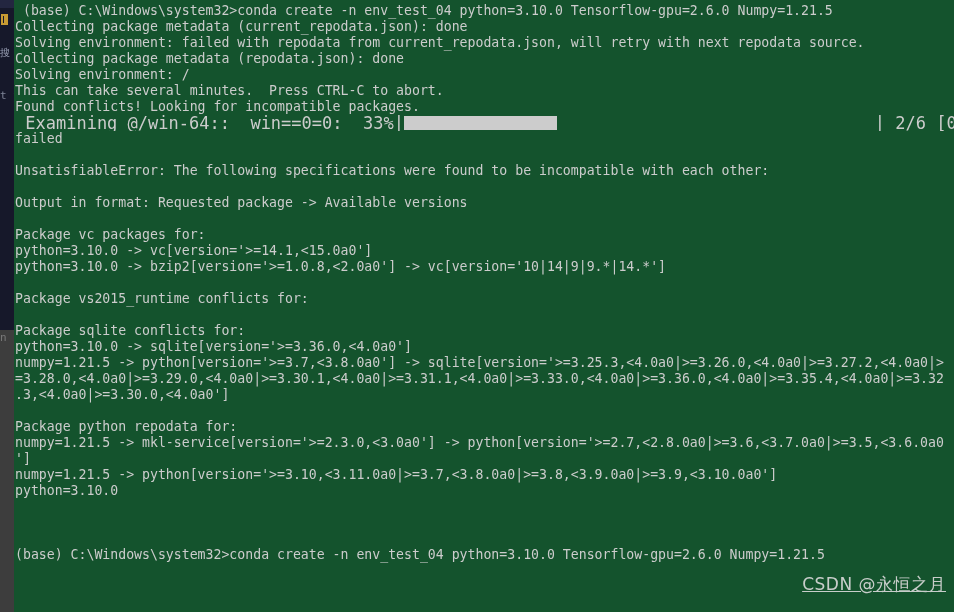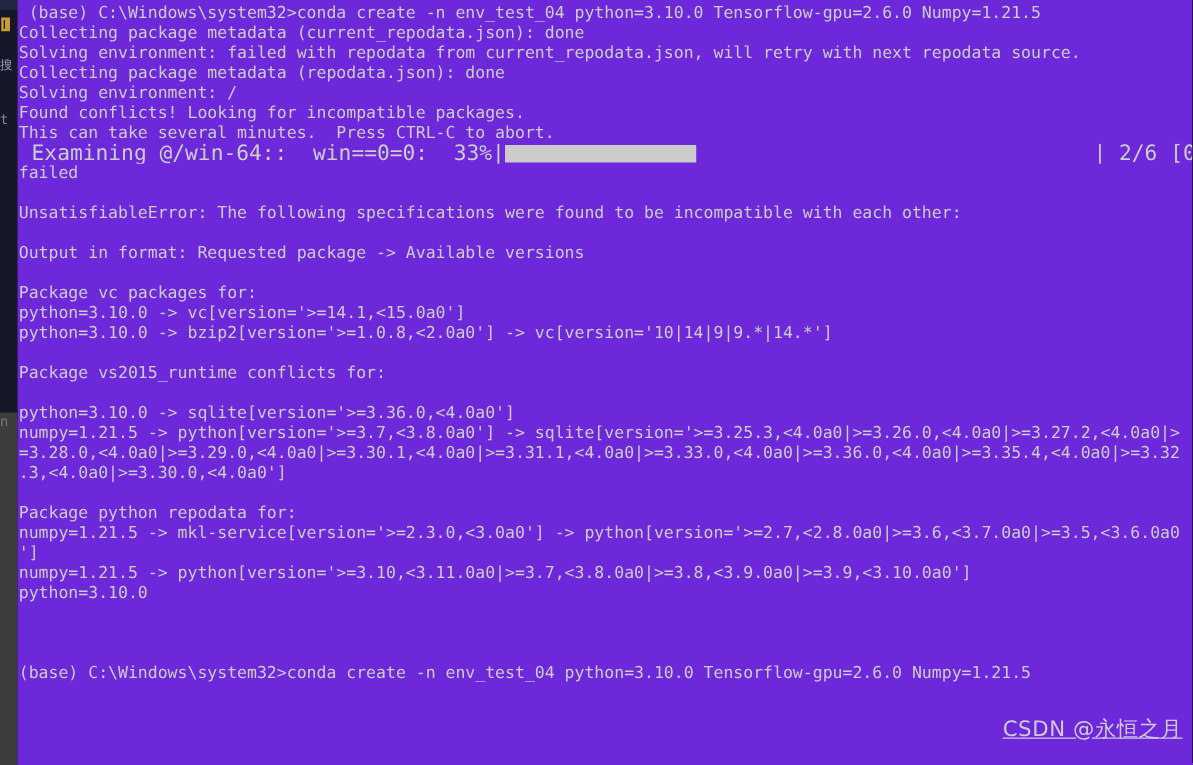--- a/index.html
+++ b/index.html
@@ -90,21 +90,21 @@
     overflow: hidden;
   }
 
   
   .terminal {
     position: absolute;
     left: 14px;
     top: 0;
     width: 940px;
     height: 612px;
-    background: #6d28d9;
+    background: #14532d;
     color: #cccccc;
     z-index: 2;
     overflow: hidden;
   }
   .term-body {
     position: absolute;
     left: 0;
     top: 0;
     padding: 3px 0 0 1px;
     width: 940px;
@@ -214,35 +214,36 @@
 </div>
   </div>
 
   <div class="terminal">
     <div class="term-body" id="term-body">
         <div class="line"> (base) C:\Windows\system32&gt;conda create -n env_test_04 python=3.10.0 Tensorflow-gpu=2.6.0 Numpy=1.21.5</div>
         <div class="line">Collecting package metadata (current_repodata.json): done</div>
         <div class="line">Solving environment: failed with repodata from current_repodata.json, will retry with next repodata source.</div>
         <div class="line">Collecting package metadata (repodata.json): done</div>
         <div class="line">Solving environment: /</div>
+        <div class="line">This can take several minutes.  Press CTRL-C to abort.</div>
         <div class="line">Found conflicts! Looking for incompatible packages.</div>
-        <div class="line">This can take several minutes.  Press CTRL-C to abort.</div>
         <div class="pline"><span> Examining @/win-64::__win==0=0:  33%|</span><span class="pbar-fill">               </span><span>                               </span><span>| 2/6 [00:00&lt;00:00, 47.83it/s]</span></div>
         <div class="line">failed</div>
         <div class="line blank"> </div>
         <div class="line">UnsatisfiableError: The following specifications were found to be incompatible with each other:</div>
         <div class="line blank"> </div>
         <div class="line">Output in format: Requested package -&gt; Available versions</div>
         <div class="line blank"> </div>
         <div class="line">Package vc packages for:</div>
         <div class="line">python=3.10.0 -&gt; vc[version='&gt;=14.1,&lt;15.0a0']</div>
         <div class="line">python=3.10.0 -&gt; bzip2[version='&gt;=1.0.8,&lt;2.0a0'] -&gt; vc[version='10|14|9|9.*|14.*']</div>
         <div class="line blank"> </div>
         <div class="line">Package vs2015_runtime conflicts for:</div>
         <div class="line blank"> </div>
+        <div class="line">Package sqlite conflicts for:</div>
         <div class="line">python=3.10.0 -&gt; sqlite[version='&gt;=3.36.0,&lt;4.0a0']</div>
         <div class="line">numpy=1.21.5 -&gt; python[version='&gt;=3.7,&lt;3.8.0a0'] -&gt; sqlite[version='&gt;=3.25.3,&lt;4.0a0|&gt;=3.26.0,&lt;4.0a0|&gt;=3.27.2,&lt;4.0a0|&gt;</div>
         <div class="line">=3.28.0,&lt;4.0a0|&gt;=3.29.0,&lt;4.0a0|&gt;=3.30.1,&lt;4.0a0|&gt;=3.31.1,&lt;4.0a0|&gt;=3.33.0,&lt;4.0a0|&gt;=3.36.0,&lt;4.0a0|&gt;=3.35.4,&lt;4.0a0|&gt;=3.32</div>
         <div class="line">.3,&lt;4.0a0|&gt;=3.30.0,&lt;4.0a0']</div>
         <div class="line blank"> </div>
         <div class="line">Package python repodata for:</div>
         <div class="line">numpy=1.21.5 -&gt; mkl-service[version='&gt;=2.3.0,&lt;3.0a0'] -&gt; python[version='&gt;=2.7,&lt;2.8.0a0|&gt;=3.6,&lt;3.7.0a0|&gt;=3.5,&lt;3.6.0a0</div>
         <div class="line">']</div>
         <div class="line">numpy=1.21.5 -&gt; python[version='&gt;=3.10,&lt;3.11.0a0|&gt;=3.7,&lt;3.8.0a0|&gt;=3.8,&lt;3.9.0a0|&gt;=3.9,&lt;3.10.0a0']</div>
         <div class="line">python=3.10.0</div>

